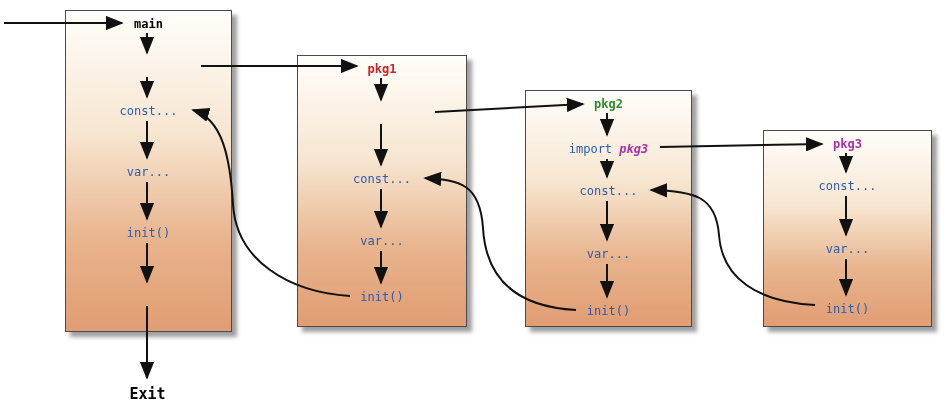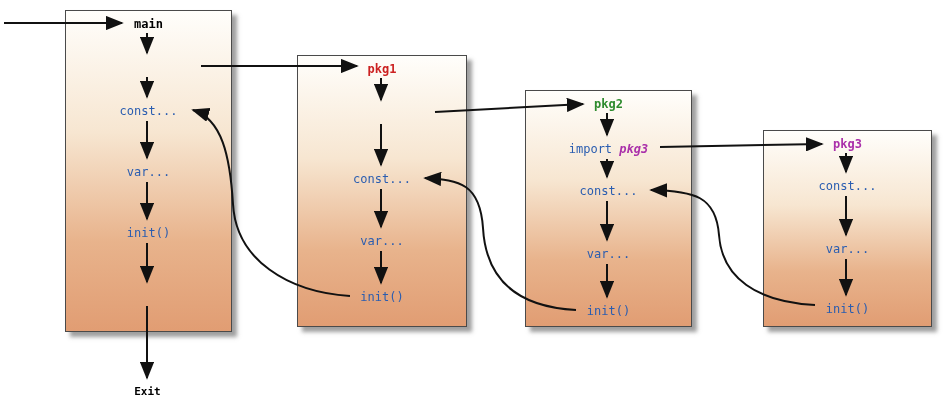--- a/index.html
+++ b/index.html
@@ -61,21 +61,21 @@
   .box-pkg3 .row-const  { top: 47px; }
   .box-pkg3 .row-var    { top: 110px; }
   .box-pkg3 .row-init   { top: 170px; }
 
   .exit-label {
     position: absolute;
     left: 65px;
     top: 385px;
     width: 165px;
     text-align: center;
-    font-size: 11px;
+    font-size: 15px;
     font-weight: bold;
     color: #000;
   }
   svg.arrows {
     position: absolute;
     left: 0; top: 0;
     width: 948px; height: 419px;
     pointer-events: none;
     z-index: 5;
   }

